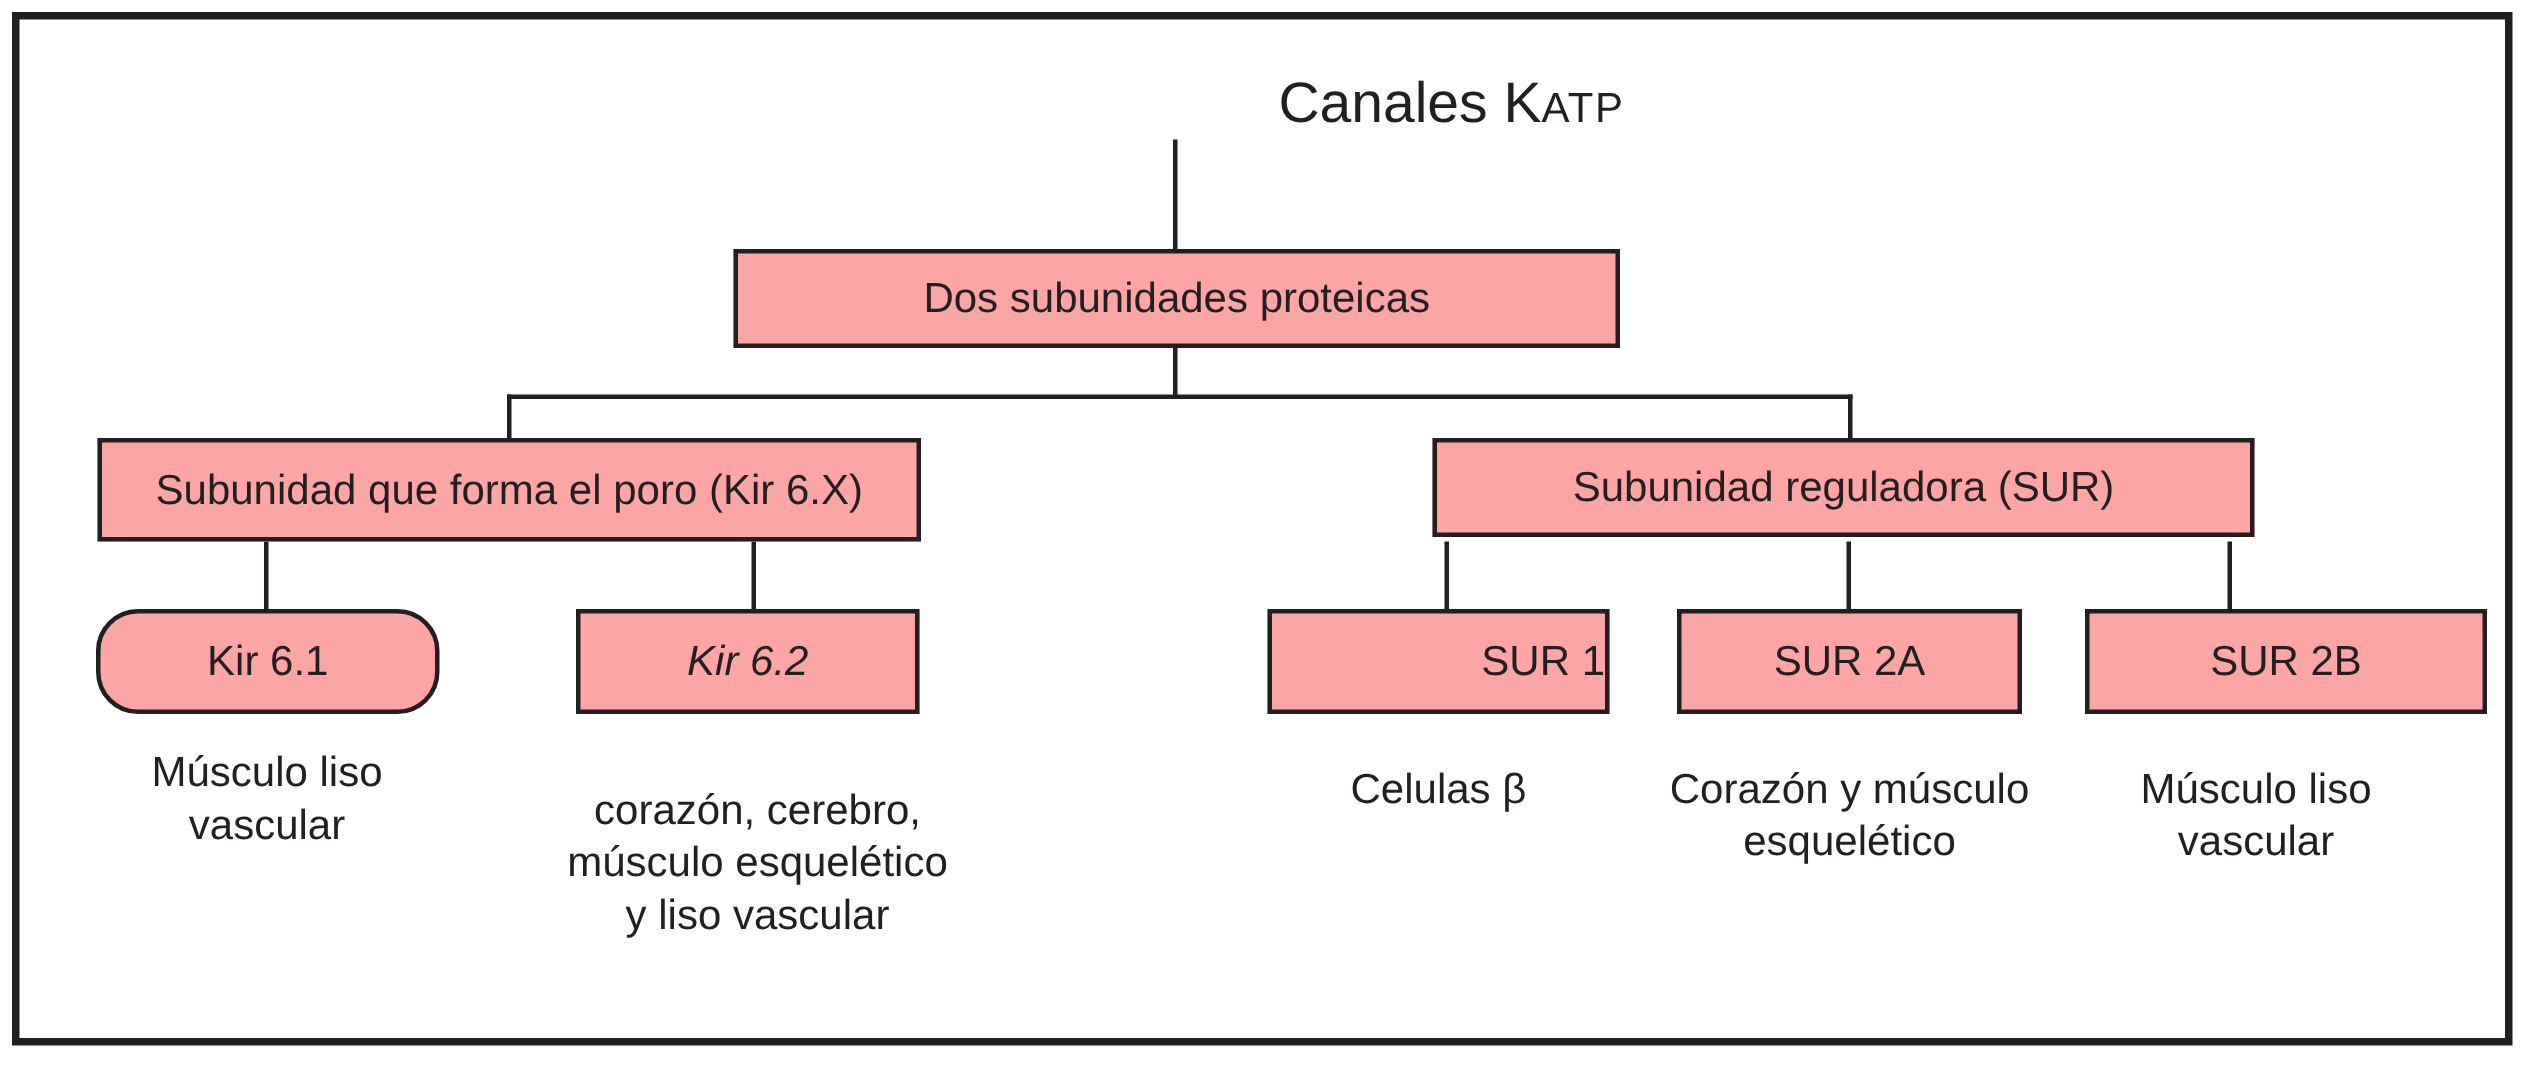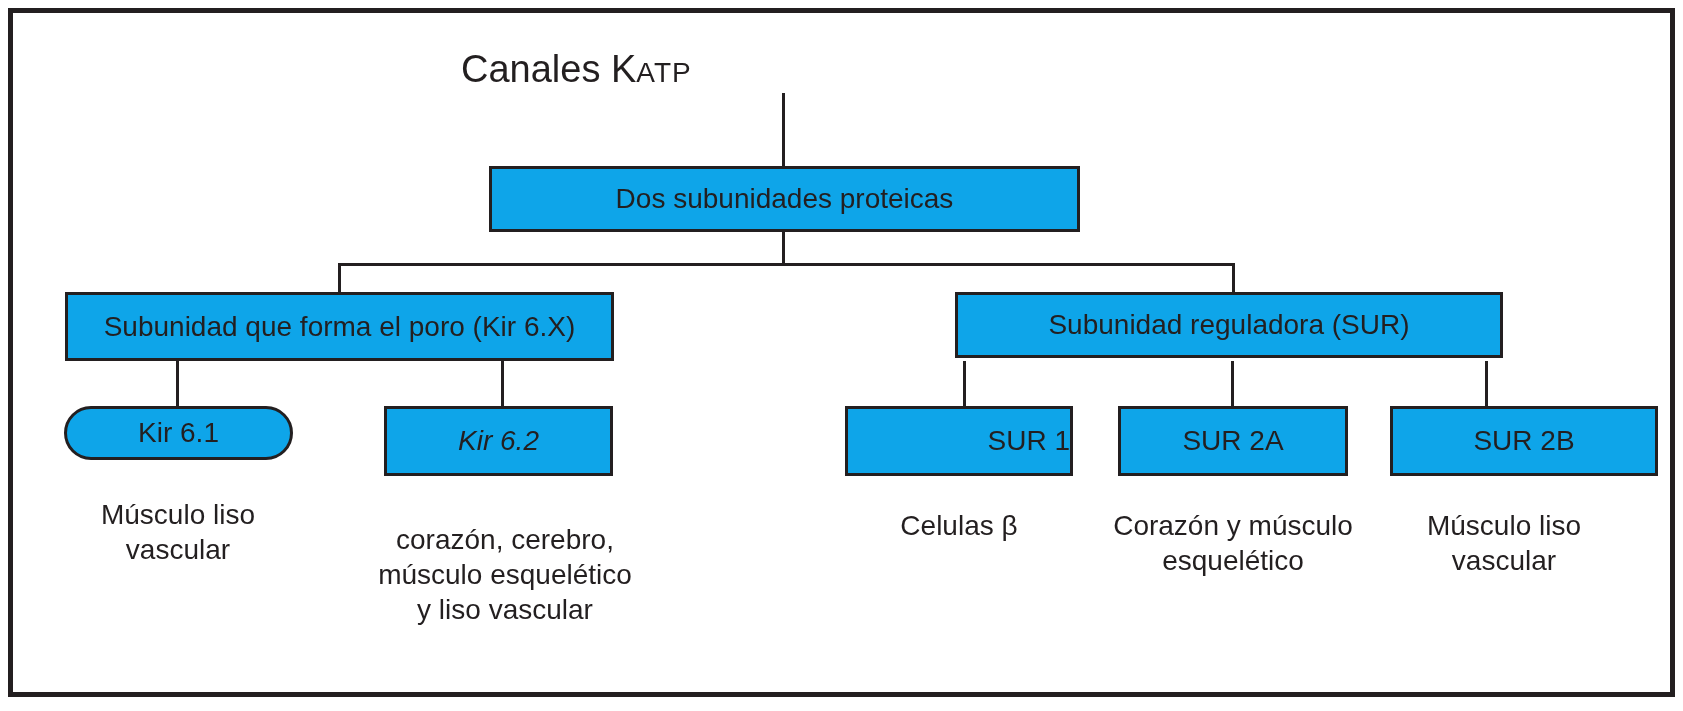--- a/index.html
+++ b/index.html
@@ -14,36 +14,36 @@
   }
   .frame {
     position: absolute;
     left: 8px; top: 8px;
     width: 1667px; height: 689px;
     border: 5px solid #231f20;
     box-sizing: border-box;
   }
   .title {
     position: absolute;
-    left: 461px; top: 47px;
+    left: 483px; top: 47px;
     width: 600px;
-    text-align: left;
+    text-align: right;
     font-size: 38px;
     line-height: 44px;
     white-space: nowrap;
   }
   .title .sub {
     font-size: 28px;
     letter-spacing: 1px;
   }
   .node {
     position: absolute;
     border: 3px solid #231f20;
     box-sizing: border-box;
-    background: #0ea5e9;
+    background: #fca5a5;
     display: flex;
     align-items: center;
     justify-content: center;
     font-size: 28px;
     text-align: center;
     white-space: nowrap;
   }
   .line {
     position: absolute;
     background: #231f20;
@@ -52,21 +52,21 @@
     position: absolute;
     width: 350px;
     text-align: center;
     font-size: 28px;
     line-height: 35px;
   }
   
   .n-root   { left: 489px;  top: 166px; width: 591px; height: 66px; }
   .n-poro   { left: 65px;   top: 292px; width: 549px; height: 69px; }
   .n-sur    { left: 955px;  top: 292px; width: 548px; height: 66px; }
-  .n-kir61  { left: 64px;   top: 406px; width: 229px; height: 54px; border-radius: 28px; }
+  .n-kir61  { left: 64px;   top: 406px; width: 229px; height: 70px; border-radius: 28px; }
   .n-kir62  { left: 384px;  top: 406px; width: 229px; height: 70px; font-style: italic; }
   .n-sur1   { left: 845px;  top: 406px; width: 228px; height: 70px; justify-content: flex-end; }
   .n-sur2a  { left: 1118px; top: 406px; width: 230px; height: 70px; }
   .n-sur2b  { left: 1390px; top: 406px; width: 268px; height: 70px; }
   
   .l-title-root  { left: 782px;  top: 93px;  width: 3px;   height: 73px; }
   .l-root-down   { left: 782px;  top: 232px; width: 3px;   height: 34px; }
   .l-split-h     { left: 338px;  top: 263px; width: 897px; height: 3px; }
   .l-drop-left   { left: 338px;  top: 263px; width: 3px;   height: 29px; }
   .l-drop-right  { left: 1232px; top: 263px; width: 3px;   height: 29px; }

